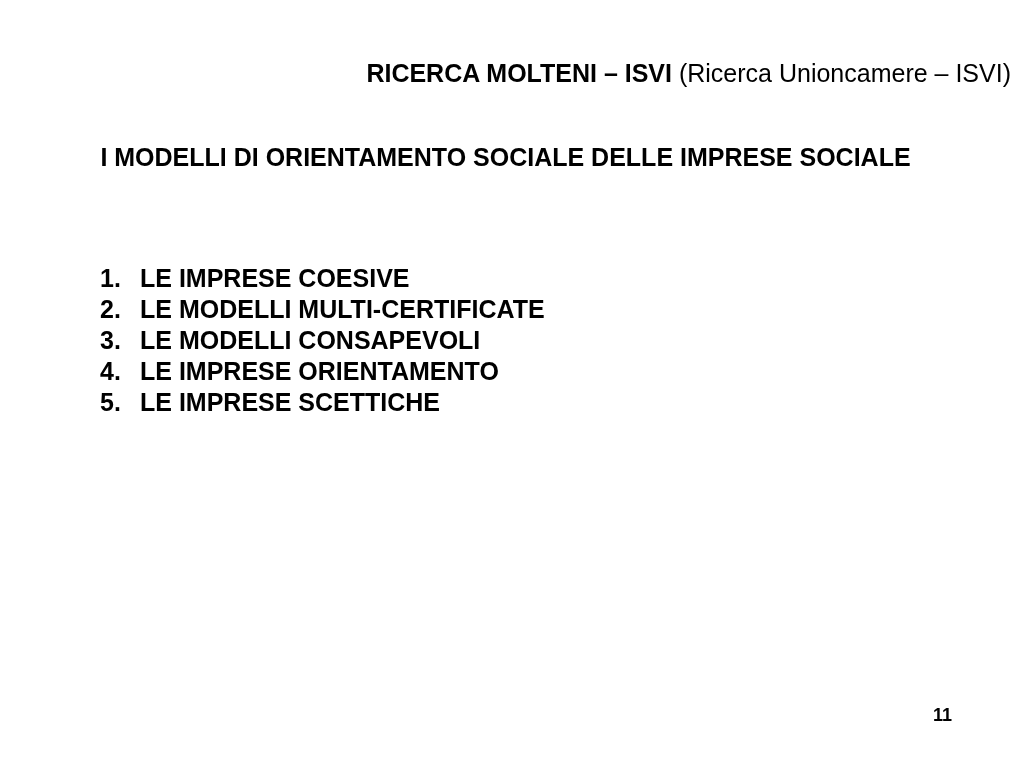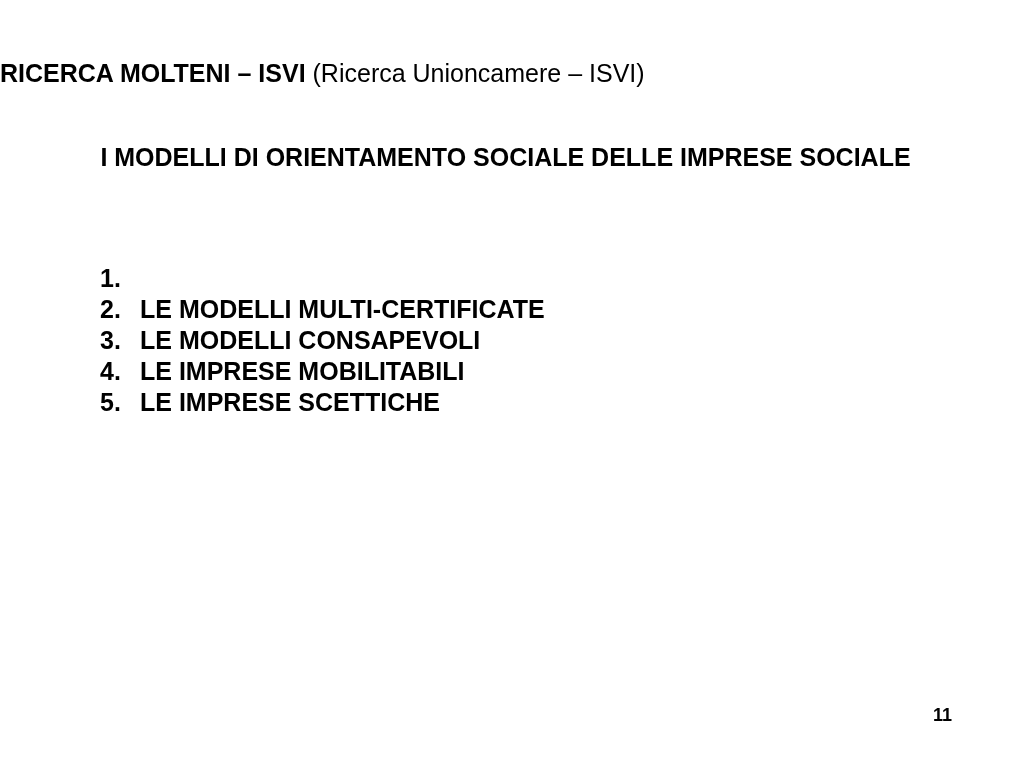--- a/index.html
+++ b/index.html
@@ -17,21 +17,21 @@
   }
   .slide {
     position: absolute;
     inset: 0;
   }
   .slide-title {
     position: absolute;
     top: 58px;
     left: 0;
     width: 1011px;
-    text-align: left;
+    text-align: right;
     font-size: 25px;
     line-height: 30px;
     white-space: nowrap;
   }
   .slide-title .bold {
     font-weight: bold;
   }
   .slide-heading {
     position: absolute;
     top: 142px;
@@ -75,32 +75,33 @@
 
   <div class="slide-title">
     <span class="bold">RICERCA MOLTENI – ISVI</span><span> (Ricerca Unioncamere – ISVI)</span>
   </div>
 
   <div class="slide-heading">I MODELLI DI ORIENTAMENTO SOCIALE DELLE IMPRESE SOCIALE</div>
 
   <div class="numbered-list">
     <div class="list-item">
       <span class="num">1.</span>
+      <span class="lab">LE IMPRESE COESIVE</span>
     </div>
     <div class="list-item">
       <span class="num">2.</span>
       <span class="lab">LE MODELLI MULTI-CERTIFICATE</span>
     </div>
     <div class="list-item">
       <span class="num">3.</span>
       <span class="lab">LE MODELLI CONSAPEVOLI</span>
     </div>
     <div class="list-item">
       <span class="num">4.</span>
-      <span class="lab">LE IMPRESE MOBILITABILI</span>
+      <span class="lab">LE IMPRESE ORIENTAMENTO</span>
     </div>
     <div class="list-item">
       <span class="num">5.</span>
       <span class="lab">LE IMPRESE SCETTICHE</span>
     </div>
   </div>
 
   <div class="page-number">11</div>
 
 </div>

